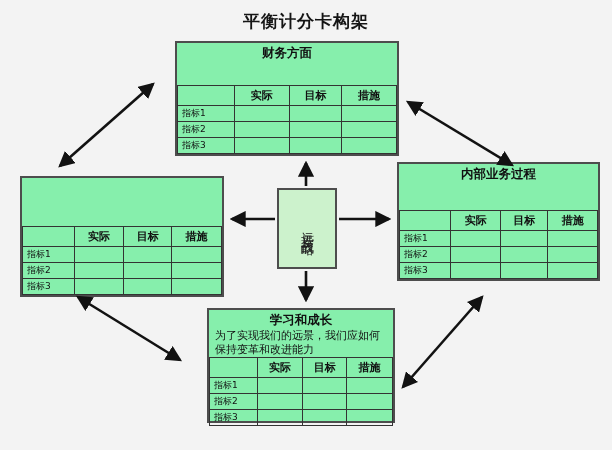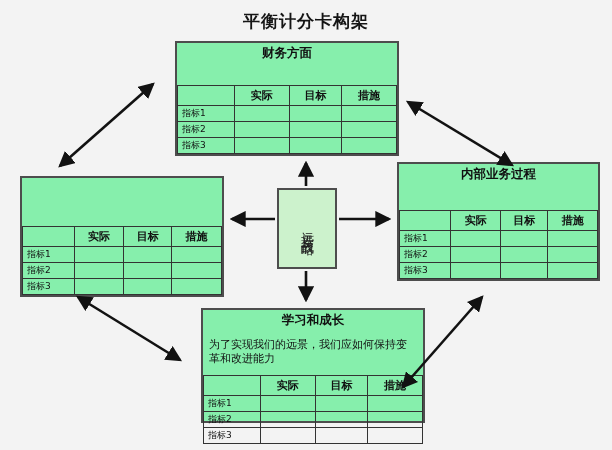--- a/index.html
+++ b/index.html
@@ -165,21 +165,21 @@
       <tr>
         <td class="row-label">指标3</td>
         <td></td>
             <td></td>
             <td></td>
       </tr>
     </tbody>
       </table>
   </div>
 
-  <div class="panel" style="left:201px;top:308px;width:224px;height:115px;gap:9px;">
+  <div class="panel" style="left:207px;top:308px;width:188px;height:115px;">
     <div class="panel-title">学习和成长</div>
     <div class="panel-desc">为了实现我们的远景，我们应如何保持变革和改进能力</div>
     <table class="bsc-table">
       <colgroup>
           <col style="width:26%">
           <col style="width:25%">
           <col style="width:24%">
           <col style="width:25%">
         </colgroup>
       <tbody>

